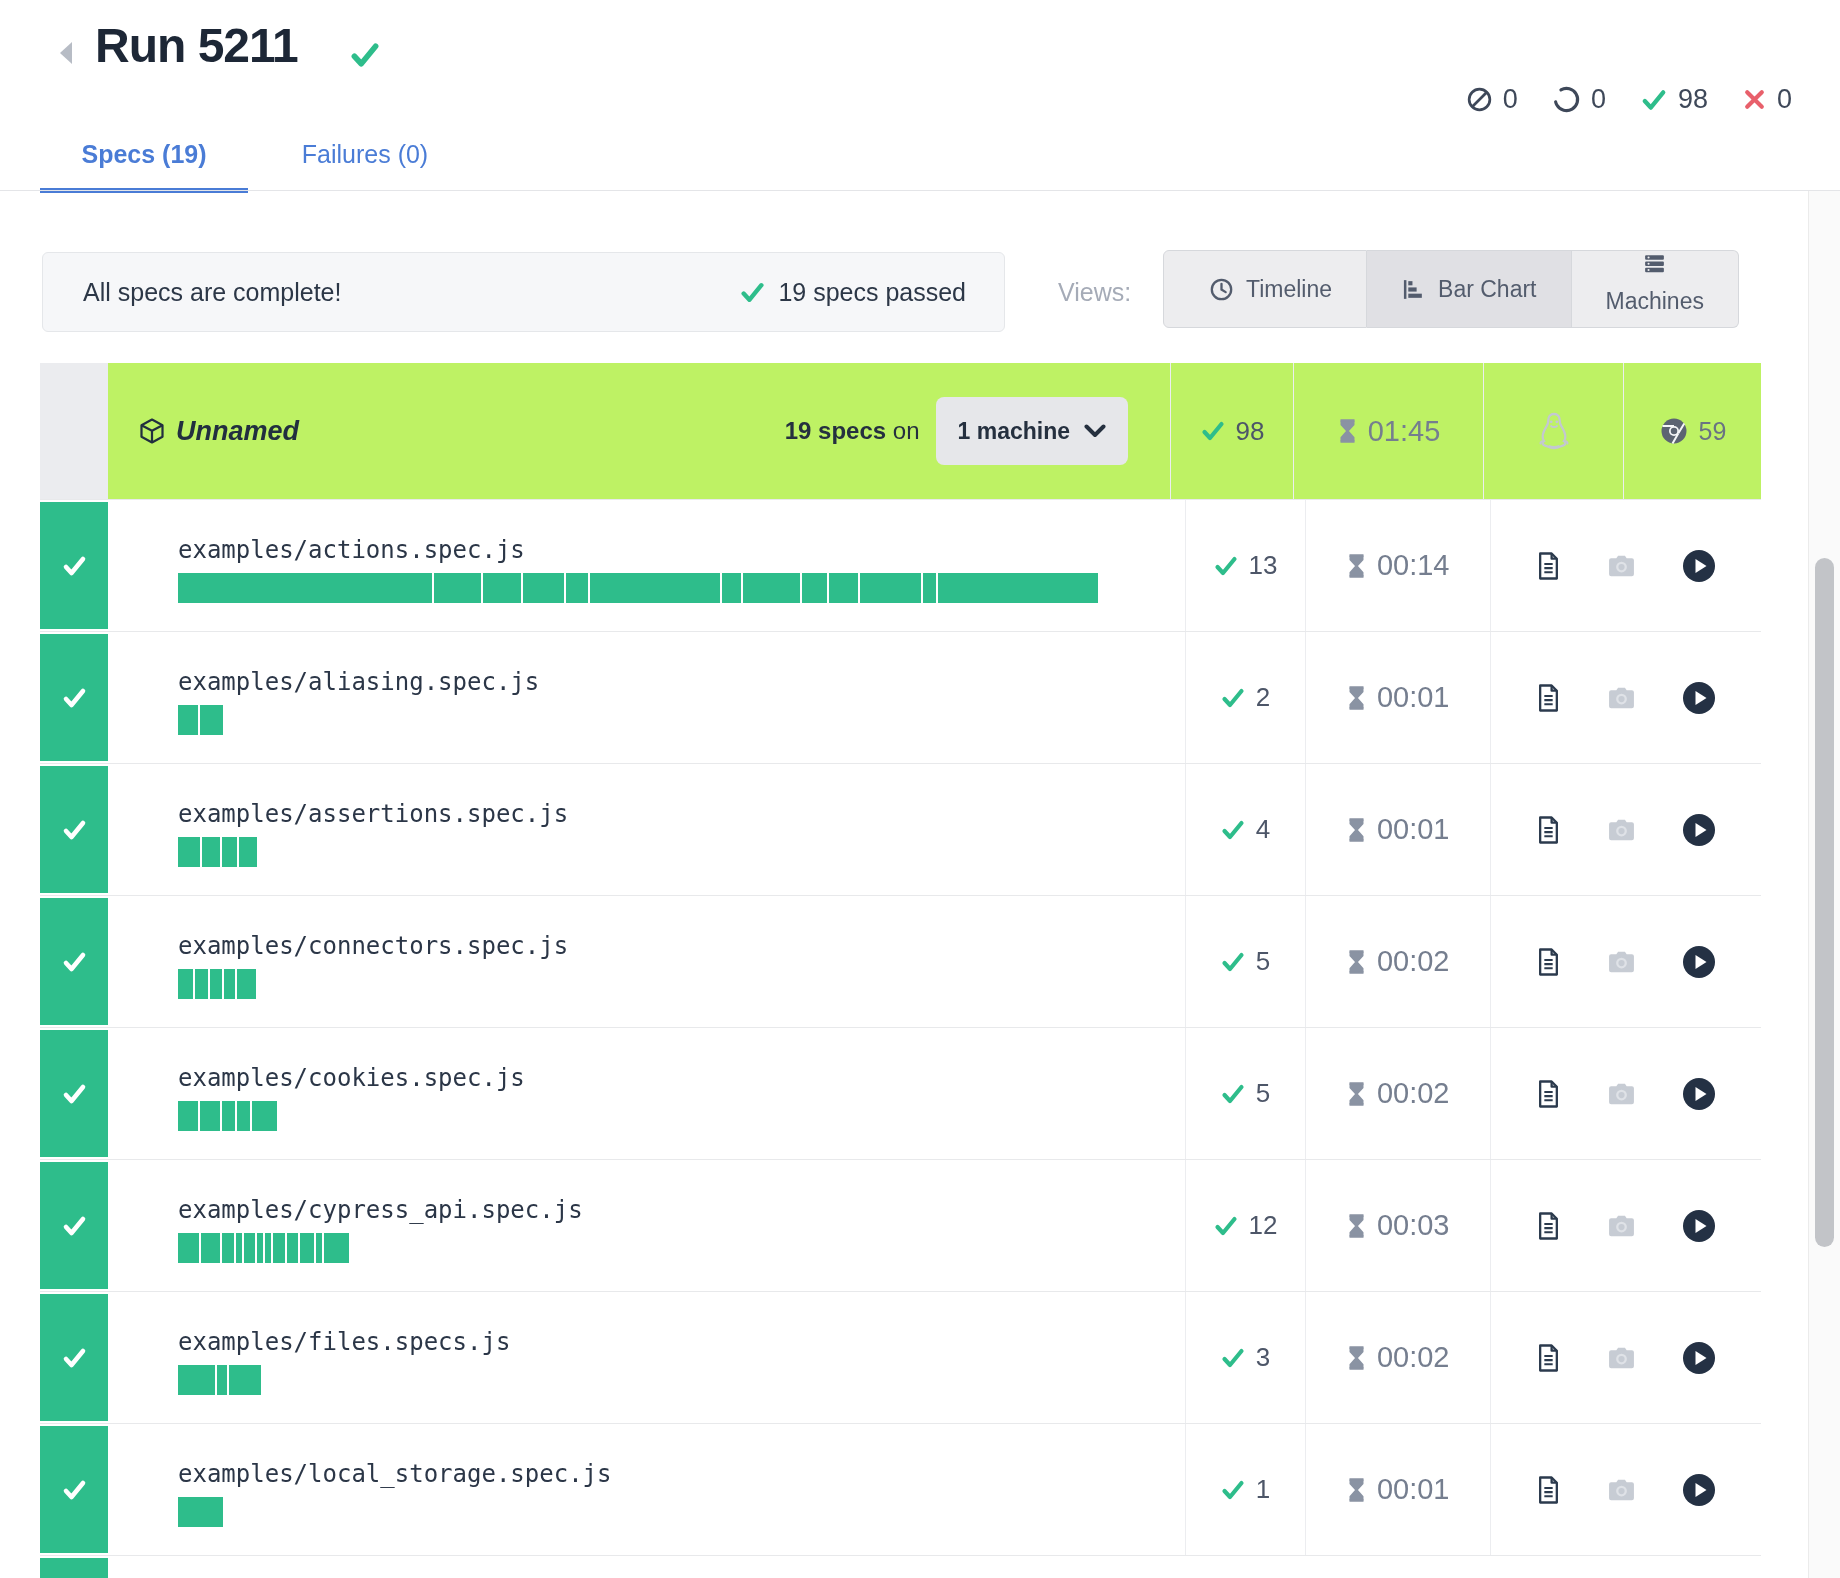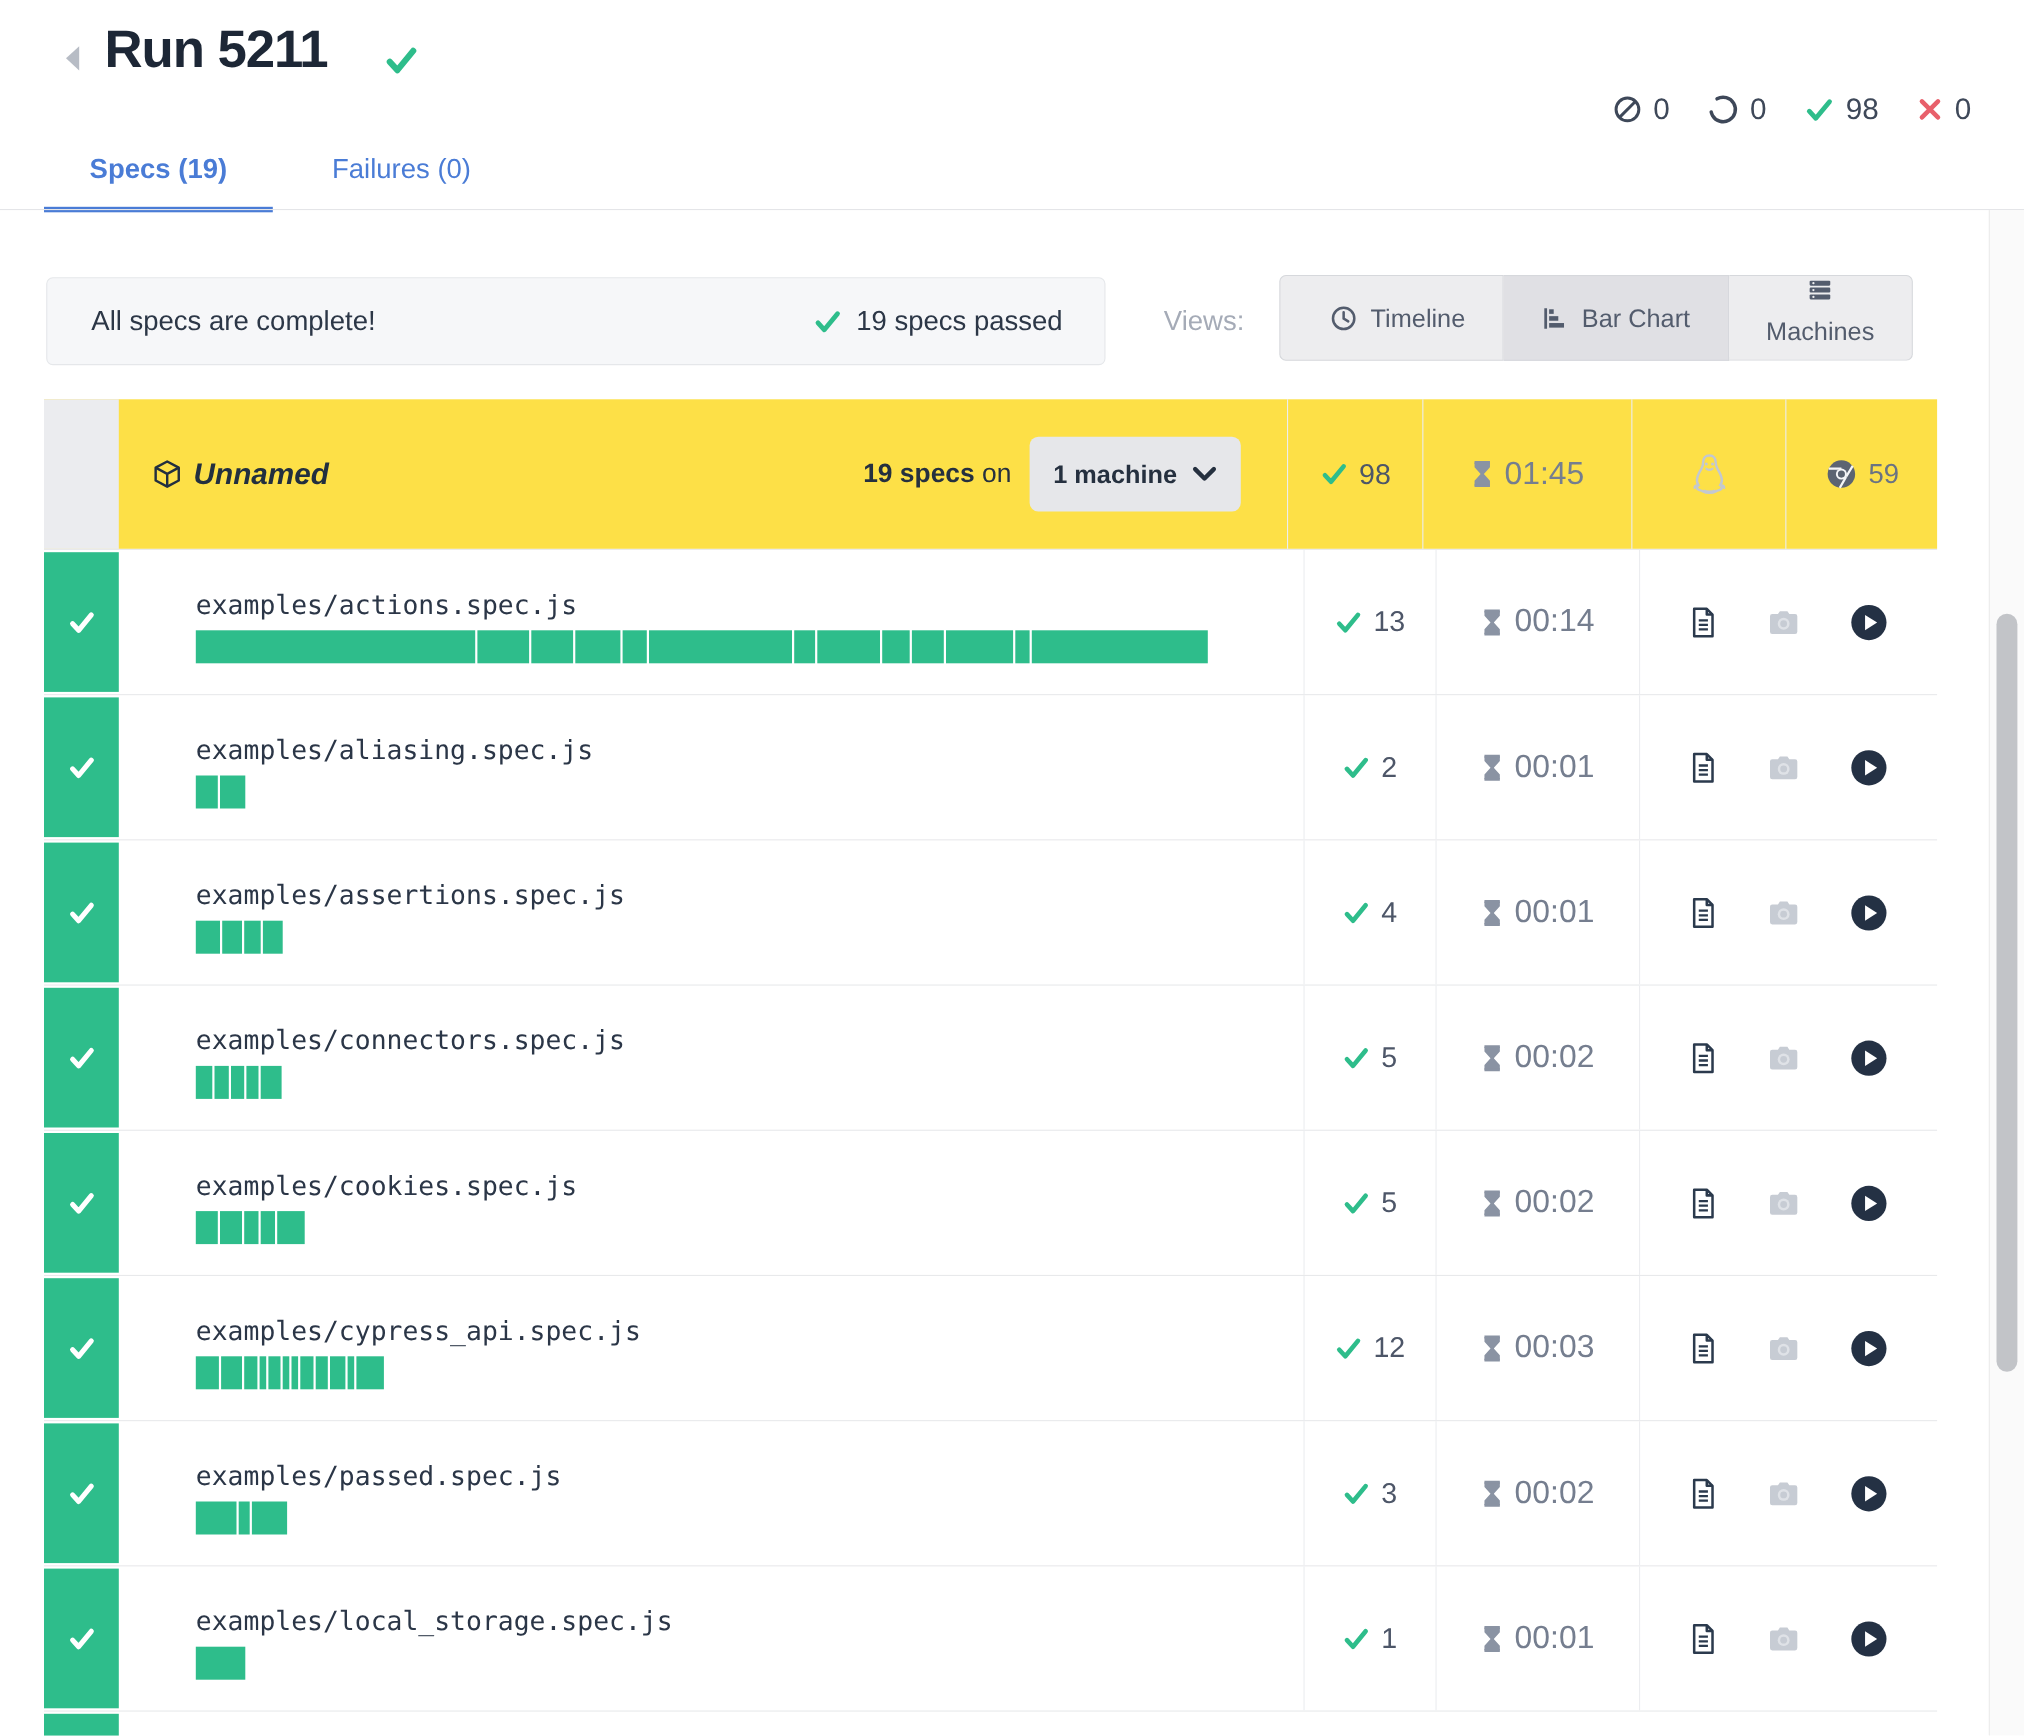--- a/index.html
+++ b/index.html
@@ -35,21 +35,21 @@
   .views-group { position:absolute; left:1163px; top:250px; display:flex; }
   .view-btn { height:78px; padding:0 34px; display:flex; align-items:center; gap:12px;
     background:#ededef; border:1px solid #d6d8dc; border-left-width:0;
     font-size:23px; color:#535c6d; cursor:pointer; }
   .view-btn:first-child { border-left-width:1px; border-radius:6px 0 0 6px;padding-left:45px; }
   .view-btn:last-child { border-radius:0 6px 6px 0;flex-direction:column; }
   .view-btn.active { background:#e0e0e4; }
 
   
   .table { position:absolute; left:40px; top:363px; width:1721px; }
-  .group-header { height:136px; background:#fde047; display:flex;text-align:center; }
+  .group-header { height:136px; background:#bef264; display:flex;text-align:center; }
   .gh-collapse { width:68px; background:#ebecef; display:flex; align-items:center; justify-content:center; cursor:pointer; }
   .tri-down { width:0; height:0; border-left:9px solid transparent; border-right:9px solid transparent; border-top:11px solid #39435
 
 4; }
   .gh-content { width:1062px; display:flex; align-items:center; padding:0 30px; }
   .gh-name { display:flex; align-items:center; gap:10px; font-style:italic; font-weight:bold; font-size:27px; color:#222f3f; }
   .gh-right { margin-left:auto; display:flex; align-items:center; gap:16px; padding-right:12px; }
   .gh-specs { font-size:24px; color:#25303f; }
   .gh-specs b { font-weight:bold; }
   .machine-btn { background:#e6e7ea; border-radius:8px; height:68px; padding:0 22px;
@@ -523,21 +523,21 @@
     </div>
   </div>
 
   <div class="row">
     <div class="status-strip">
       <svg width="27" height="24" viewBox="0 0 24 24">
         <path d="M3.5 13l5.5 6L20.5 5" fill="none" stroke="#ffffff" stroke-width="4.6" stroke-linecap="round" stroke-linejoin="round"></path>
       </svg>
     </div>
     <div class="row-content">
-      <div class="spec-name">examples/passed.spec.js</div>
+      <div class="spec-name">examples/files.specs.js</div>
       <div class="bar">
               <span class="seg" style="width: 37px;"></span>
               <span class="seg" style="width: 10px;"></span>
               <span class="seg" style="width: 32px;"></span>
             </div>
     </div>
     <div class="col col-check">
       <svg width="26" height="24" viewBox="0 0 24 24">
         <path d="M3.5 13l5.5 6L20.5 5" fill="none" stroke="#2ebd8b" stroke-width="4.2" stroke-linecap="round" stroke-linejoin="round"></path>
       </svg>

